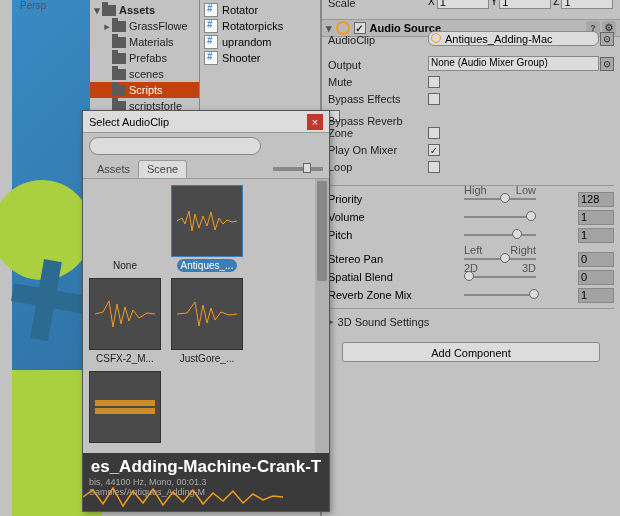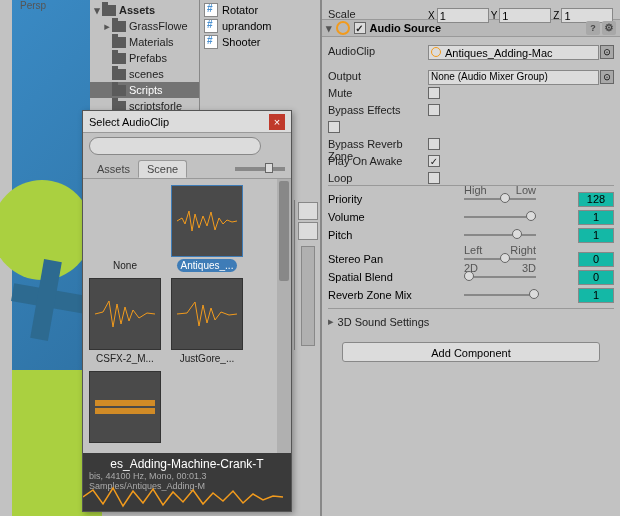--- a/index.html
+++ b/index.html
@@ -14,32 +14,32 @@
   .viewport-cross::before { left: 0; top: 30px; width: 80px; height: 18px; transform: rotate(10deg); }
   .viewport-cross::after { left: 25px; top: 0; width: 18px; height: 80px; transform: rotate(10deg); }
   .viewport-green { position: absolute; top: 370px; left:0; width: 90px; height: 150px; background: #aad040; }
 
   
   .hierarchy { position: absolute; left: 90px; top: 0; width: 110px; height: 110px; background: #c2c2c2; border-right: 1px solid #888; padding: 2px 0; }
   .tree-item { display: flex; align-items: center; height: 16px; padding-left: 2px; color: #222; cursor: pointer; }
   .tree-item .arrow { width: 10px; text-align: center; color: #555; }
   .tree-item .folder { width: 14px; height: 11px; background: #5b5b5b; margin-right: 3px; position: relative; }
   .tree-item .folder::before { content:""; position:absolute; top:-3px; left:0; width:6px; height:3px; background:#5b5b5b; }
-  .tree-item.selected { background: #737373; color: #fff; }
+  .tree-item.selected { background: #c2410c; color: #fff; }
   .tree-item.bold { font-weight: bold; }
 
   
   .assets-col { position: absolute; left: 200px; top: 0; width: 120px; height: 110px; background: #c2c2c2; padding: 2px 0; }
   .asset-item { display: flex; align-items: center; height: 16px; padding-left: 4px; cursor: pointer; }
   .asset-item .csicon { width: 14px; height: 14px; background: #fff; border: 1px solid #888; margin-right: 4px; position: relative; }
   .asset-item .csicon::after { content:"#"; position:absolute; left:2px; top:-1px; color:#4a90d0; font-size:10px; font-weight:bold; }
 
   
   .inspector { position: absolute; left: 320px; top: 0; width: 300px; height: 516px; background: #c2c2c2; border-left: 2px solid #888; }
-  .insp-row { display: flex; align-items: flex-start; height: 17px; padding: 8px 6px; }
+  .insp-row { display: flex; align-items: flex-end; height: 17px; padding: 8px 6px; }
   .insp-row label { width: 100px; color: #222; }
   .insp-field { flex: 1; height: 15px; background: #dcdcdc; border: 1px solid #888; padding: 0 2px; font-size: 10px; overflow: hidden; white-space: nowrap; }
   .mini-axis { display: flex; gap: 2px; align-items: center; }
   .mini-axis span { font-size: 10px; }
   .mini-axis .num { width: 52px; height: 15px; background: #dcdcdc; border: 1px solid #888; padding: 0 2px; }
   
   .component-header { display: flex; align-items: center; height: 18px; background: #b8b8b8; border-top: 1px solid #999; border-bottom: 1px solid #999; padding: 0 4px; margin-top: 2px; font-weight: bold; }
   .component-header .tri { margin-right: 4px; color: #555; }
   .component-header .cb { width:12px; height:12px; background:#dcdcdc; border:1px solid #666; margin-right:4px; display:flex; align-items:center; justify-content:center; }
   .component-header .cb.checked::after { content:"✓"; color:#222; font-size:10px; }
@@ -50,30 +50,30 @@
 
   .check { width:12px; height:12px; background:#dcdcdc; border:1px solid #666; display:flex; align-items:center; justify-content:center; }
   .check.checked::after { content:"✓"; color:#222; font-size:10px; }
   
   .slider-row { display:flex; align-items:center; height:18px; padding:0 6px;gap:36px; }
   .slider-row label { width:100px; }
   .slider-track { flex:1; height:14px; position:relative; margin-right:6px; }
   .slider-track .rail { position:absolute; top:6px; left:0; right:0; height:2px; background:#888; }
   .slider-track .knob { position:absolute; top:1px; width:10px; height:10px; border-radius:50%; background:#dcdcdc; border:1px solid #666; }
   .slider-labels { display:flex; justify-content:space-between; font-size:9px; color:#555; position:absolute; left:0; right:0; top:-8px; }
-  .slider-val { width:36px; height:15px; background:#14b8a6; border:1px solid #888; padding:0 2px;text-align:center; }
+  .slider-val { width:36px; height:15px; background:#a3a3a3; border:1px solid #888; padding:0 2px; }
 
   .divider { height:1px; background:#999; margin:4px 6px; }
   .sub-head { display:flex; align-items:center; padding:2px 6px; color:#222; }
   .sub-head .tri { margin-right:4px; color:#555; }
   
   .add-comp { margin:12px 20px; height:20px; background:#dcdcdc; border:1px solid #888; border-radius:3px; text-align:center; line-height:20px; cursor:pointer; }
 
   
-  .picker { position:absolute; left:82px; top:110px; width:210px; height:402px; background:#c2c2c2; border:1px solid #555; box-shadow:2px 2px 6px rgba(0,0,0,0.3); display:flex; flex-direction:column; }
+  .picker { position:absolute; left:82px; top:110px; width:248px; height:402px; background:#c2c2c2; border:1px solid #555; box-shadow:2px 2px 6px rgba(0,0,0,0.3); display:flex; flex-direction:column; }
   .picker-title { display:flex; align-items:center; height:22px; background:#dcdcdc; border-bottom:1px solid #999; padding:0 6px; }
   .picker-title .close { margin-left:auto; width:16px; height:16px; background:#c0392b; color:#fff; text-align:center; line-height:16px; cursor:pointer; font-size:11px; }
   .picker-search { padding:4px 6px; }
   .picker-search .field { height:18px; background:#dcdcdc; border:1px solid #888; border-radius:9px; padding:0 6px 0 22px; position:relative; }
   .picker-search .field::before { content:""; position:absolute; left:5px; top:3px; width:8px; height:8px; border:1.5px solid #666; border-radius:50%; }
   .picker-search .field::after { content:""; position:absolute; left:12px; top:11px; width:4px; height:1.5px; background:#666; transform:rotate(45deg); }
   .picker-tabs { display:flex; align-items:center; height:20px; padding:0 6px; border-bottom:1px solid #999; }
   .picker-tab { padding:2px 8px; color:#444; cursor:pointer; }
   .picker-tab.active { background:#dcdcdc; border:1px solid #999; border-bottom:1px solid #dcdcdc; border-radius:3px 3px 0 0; margin-bottom:-1px; }
   .picker-zoom { margin-left:auto; width:50px; height:4px; background:#888; position:relative; }
@@ -85,31 +85,31 @@
   .wave { width:60px; height:30px; position:relative; }
   .wave svg { width:100%; height:100%; }
   .grid-label { margin-top:2px; font-size:10px; color:#222; max-width:72px; overflow:hidden; text-overflow:ellipsis; white-space:nowrap; padding:1px 4px; border-radius:8px; }
   .grid-item.selected .grid-label { background:#3e7cb7; color:#fff; }
   .grid-item.selected .thumb { border:1px solid #3e7cb7; }
   
   .picker-scroll { position:absolute; right:0; top:0; width:14px; height:100%; background:#b0b0b0; }
   .picker-scroll .thumb-s { position:absolute; left:2px; top:2px; width:10px; height:100px; background:#888; border-radius:2px; }
   
   .picker-footer { height:58px; background:#3a3a3a; color:#ddd; position:relative; overflow:hidden; padding:4px 6px; }
-  .picker-footer .name { font-weight:normal; color:#fff; text-align:center; font-size:12px; white-space:nowrap; }
+  .picker-footer .name { font-weight:bold; color:#fff; text-align:center; font-size:17px; white-space:nowrap; }
   .picker-footer .type { text-align:center; color:#ccc; font-size:10px; }
   .picker-footer .meta { color:#aaa; font-size:9px; white-space:nowrap; }
   .picker-footer .bigwave { position:absolute; left:0; right:0; bottom:2px; height:24px; }
 
   
   .behind { position:absolute; left:294px; top:200px; width:26px; height:150px; background:#c2c2c2; border-left:1px solid #888; }
   .behind .sb { width:14px; height:100px; background:#b0b0b0; margin:6px auto; border:1px solid #888; }
   .behind .bt { width:20px; height:18px; background:#dcdcdc; border:1px solid #888; margin:2px auto; }
 
-  .audioclip-field { display:flex; align-items:center; }
+  .audioclip-field { display:flex; align-items:center;border-radius:6px; }
   .clip-icon { width:12px; height:12px; margin-right:2px; position:relative; }
   .clip-icon::before { content:""; position:absolute; width:8px; height:8px; border:1.5px solid #f29b1d; border-radius:50%; left:0; top:0;}
   .objpick { width:14px; height:14px; background:#a8a8a8; border:1px solid #666; margin-left:1px; cursor:pointer; text-align:center; line-height:12px; font-size:9px; }
 </style>
 </head>
 <body>
 
 <div class="viewport">
   <span class="viewport-label">Persp</span>
   <div class="viewport-shape"></div>
@@ -157,20 +157,24 @@
       <span class="arrow">▸</span>
       <span class="folder"></span>
       <span>SoundBits</span>
     </div>
 </div>
 
 <div class="assets-col">
   <div class="asset-item">
       <span class="csicon"></span>
       <span>Rotator</span>
+    </div>
+  <div class="asset-item">
+      <span class="csicon"></span>
+      <span>Rotatorpicks</span>
     </div>
   <div class="asset-item">
       <span class="csicon"></span>
       <span>uprandom</span>
     </div>
   <div class="asset-item">
       <span class="csicon"></span>
       <span>Shooter</span>
     </div>
 </div>
@@ -228,21 +232,21 @@
       <span class="check"></span>
     </div>
   <div class="insp-row">
       <span class="check"></span>
     </div>
   <div class="insp-row">
       <label>Bypass Reverb Zone</label>
       <span class="check"></span>
     </div>
   <div class="insp-row">
-      <label>Play On Awake</label>
+      <label>Play On Mixer</label>
       <span class="check checked"></span>
     </div>
   <div class="insp-row">
       <label>Loop</label>
       <span class="check"></span>
     </div>
 
   <div class="divider"></div>
 
   <div class="slider-row">

